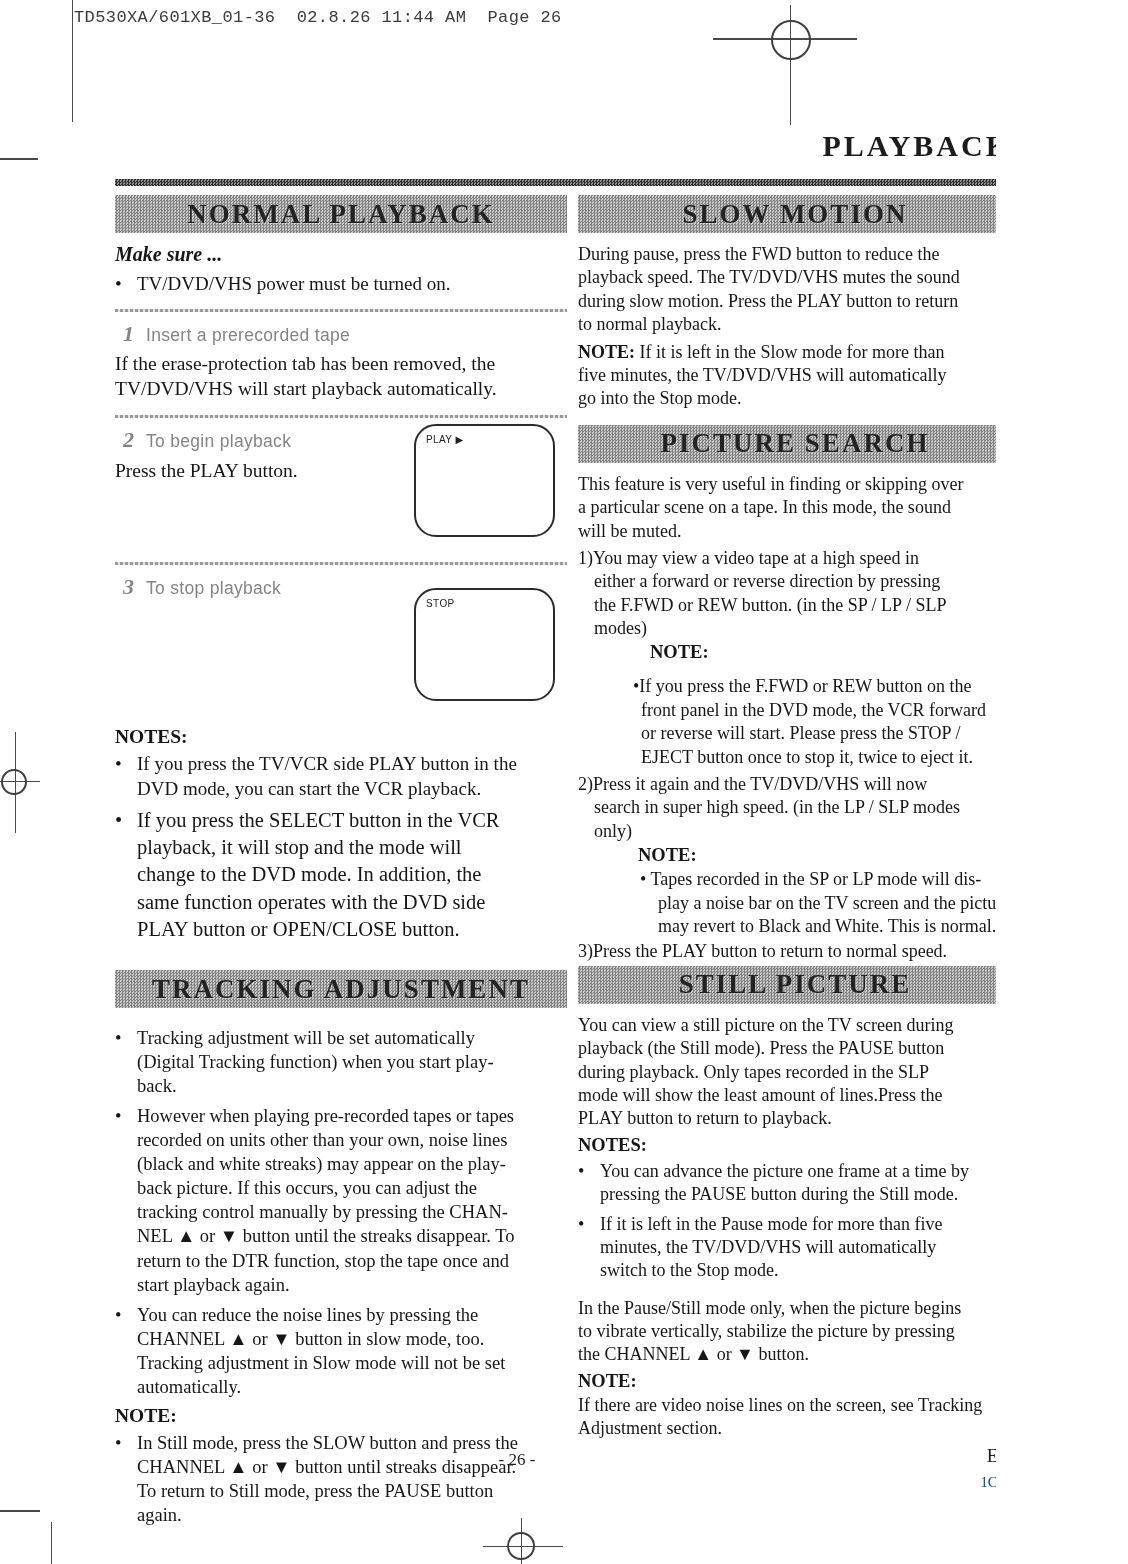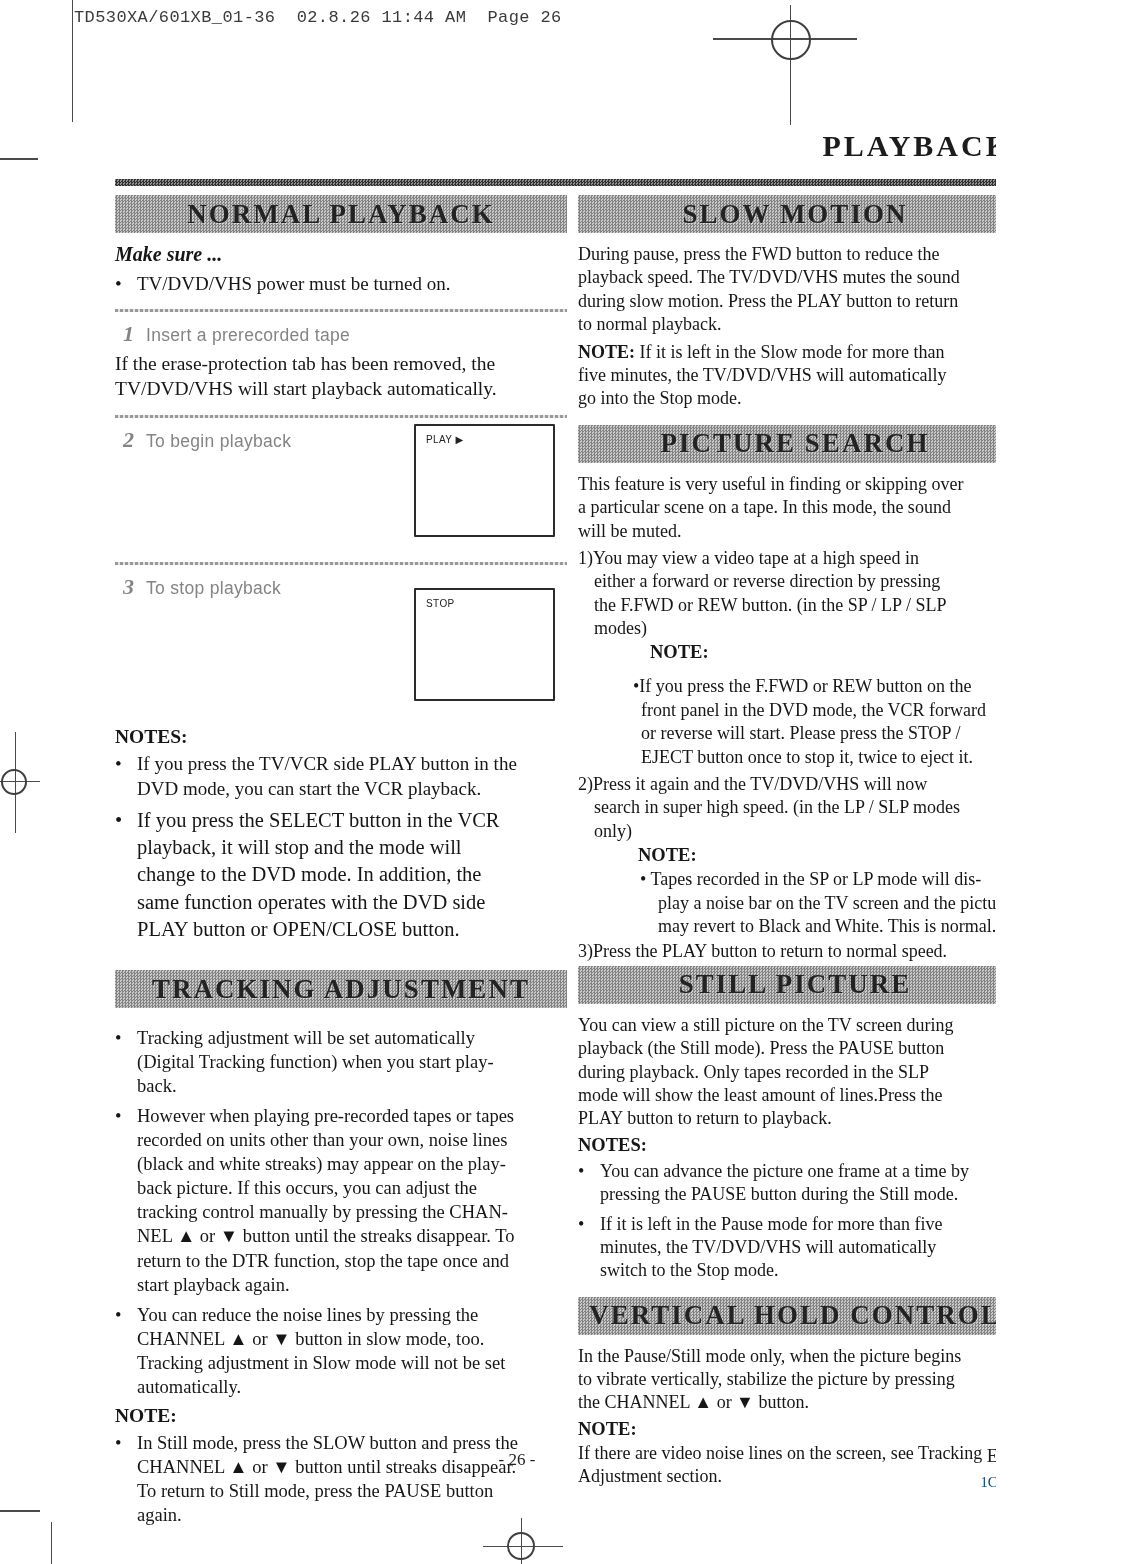--- a/index.html
+++ b/index.html
@@ -54,21 +54,21 @@
   }
   .step { position:relative; }
   .step-head { display:flex; align-items:baseline; color:#848484; margin:0 0 5px 0; }
   .step-num {
     font-style:italic; font-weight:bold; font-size:22px; margin:0 12px 0 8px;
   }
   .step-label { font-family:"Liberation Sans", sans-serif; font-size:17.5px; letter-spacing:0.3px;text-align:right; }
   .step-body { font-size:19.5px; line-height:1.3; width:295px; }
   .screen {
     position:absolute; right:12px; width:141px; height:113px;
-    border:2px solid #2b2b2b; border-radius:1px; box-sizing:border-box;
+    border:2px solid #2b2b2b; border-radius:22px; box-sizing:border-box;
     padding:8px 0 0 10px; font-family:"Liberation Sans", sans-serif;
     font-size:10px; letter-spacing:0.4px; color:#222; background:#fff;
   }
   .screen-play { top:-3px; }
   .screen-stop { top:14px; }
   .step-2 { min-height:122px; }
   .step-3 { min-height:140px; }
   .notes-title { font-weight:bold; font-size:19.5px; margin:12px 0 4px 0; }
   .bold-inline { font-weight:bold; }
   .sect { margin-bottom:14px; }
@@ -140,20 +140,21 @@
       <div class="prewrap b19" style="font-size:19.5px;">If the erase-protection tab has been removed, the
 TV/DVD/VHS will start playback automatically.</div>
     </div>
 
     <div class="divider"></div>
     <div class="step step-2">
       <div class="step-head">
         <span class="step-num">2</span>
         <span class="step-label">To begin playback</span>
       </div>
+      <div class="prewrap step-body">Press the PLAY button.</div>
       <div class="screen screen-play">
         <span>PLAY ▶</span>
       </div>
     </div>
 
     <div class="divider"></div>
     <div class="step step-3">
       <div class="step-head">
         <span class="step-num">3</span>
         <span class="step-label">To stop playback</span>
@@ -268,23 +269,20 @@
       <span class="prewrap">You can advance the picture one frame at a time by
 pressing the PAUSE button during the Still mode.</span>
     </div>
     <div class="bullet-row r18 sect">
       <span class="marker">•</span>
       <span class="prewrap">If it is left in the Pause mode for more than five
 minutes, the TV/DVD/VHS will automatically
 switch to the Stop mode.</span>
     </div>
 
-    <div class="section-bar">
-      <span>VERTICAL HOLD CONTROL</span>
-    </div>
     <p class="r18 prewrap">In the Pause/Still mode only, when the picture begins
 to vibrate vertically, stabilize the picture by pressing
 the CHANNEL ▲ or ▼ button.</p>
     <div class="notes-title" style="margin-top:2px; font-size:18.5px; margin-bottom:2px;">NOTE:</div>
     <p class="r18 prewrap">If there are video noise lines on the screen, see Tracking
 Adjustment section.</p>
   </div>
 
   <div class="page-num">- 26 -</div>
   <div class="lang">EN</div>

